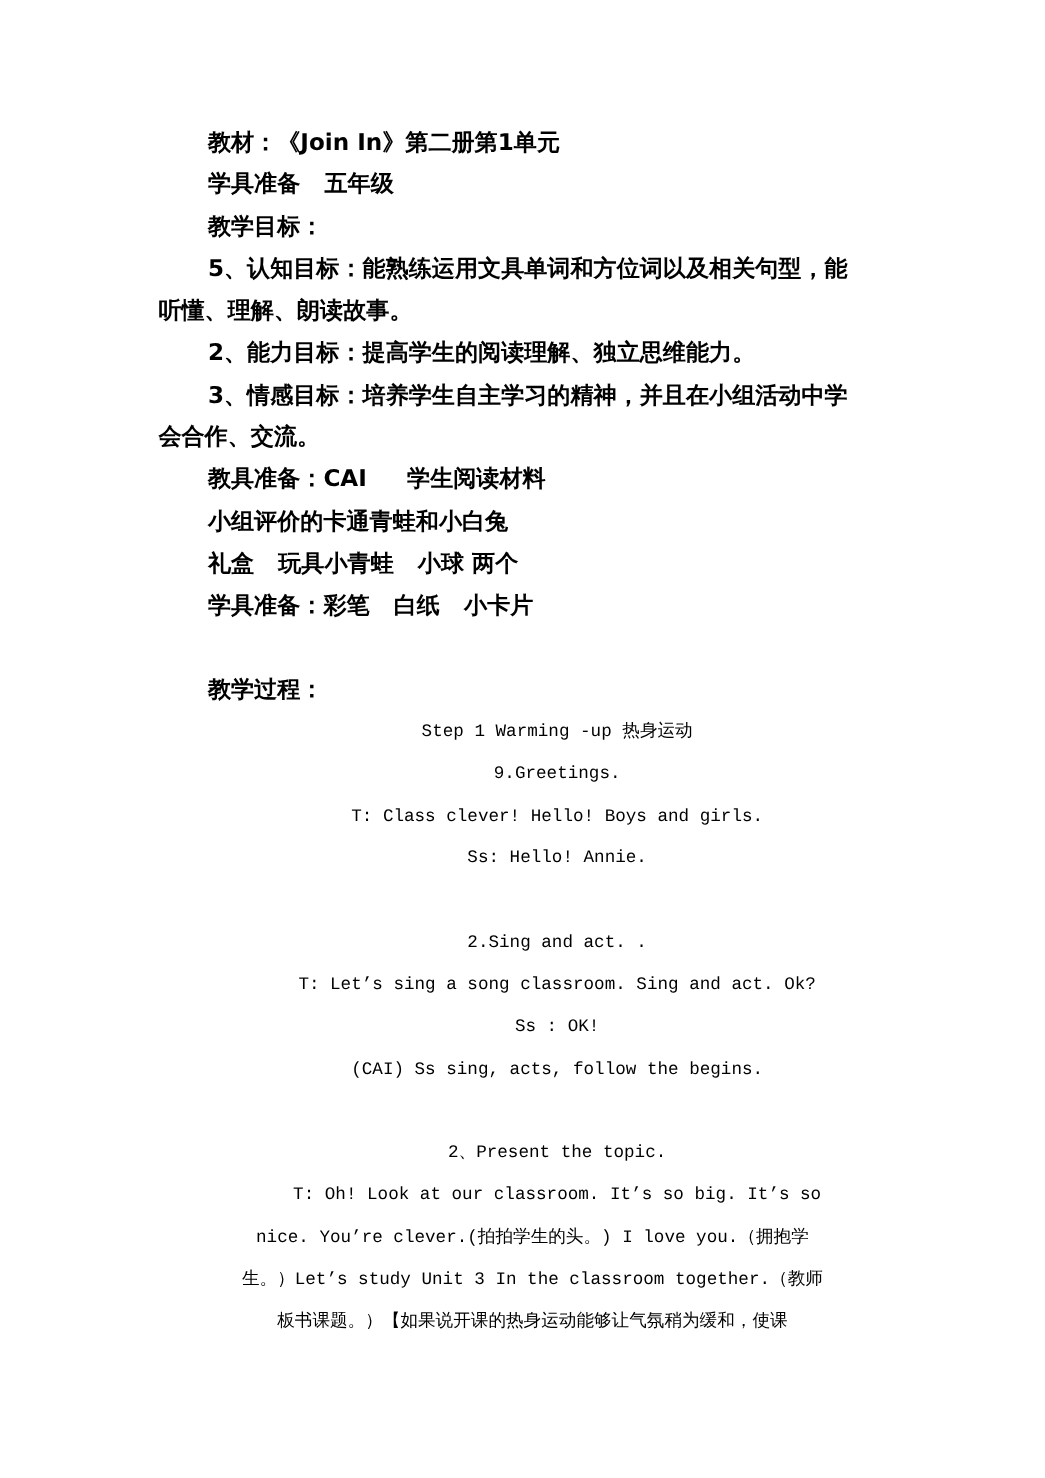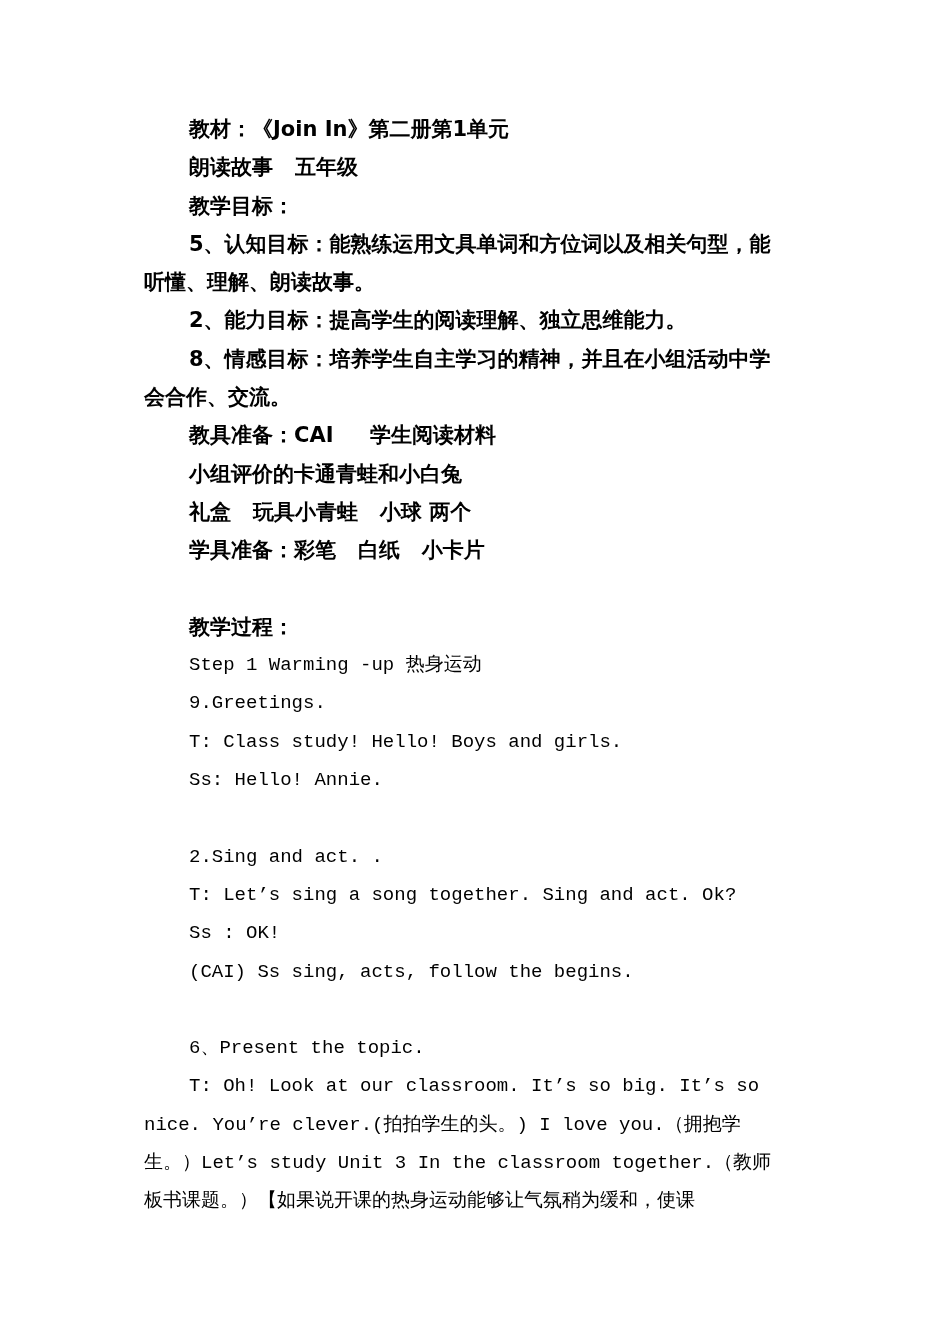--- a/index.html
+++ b/index.html
@@ -35,58 +35,59 @@
     .line.blank {
       height: 38.3px;
     }
     .cjk {
       font-family: "DejaVu Sans", "Liberation Sans", sans-serif;
       font-size: 21px;
       font-weight: bold;
     }
     .latin {
       font-family: "Liberation Mono", "DejaVu Sans Mono", monospace;
-      font-size: 19px;
+      font-size: 16px;
       font-weight: normal;
+      text-align: center;
     }
   </style>
 </head>
 <body>
 
 <div class="page">
   <div class="line indent cjk">教材：《Join In》第二册第1单元</div>
-  <div class="line indent cjk">朗读故事   五年级</div>
+  <div class="line indent cjk">学具准备   五年级</div>
   <div class="line indent cjk">教学目标：</div>
 
   <div class="line indent cjk">5、认知目标：能熟练运用文具单词和方位词以及相关句型，能</div>
   <div class="line cjk">听懂、理解、朗读故事。</div>
   <div class="line indent cjk">2、能力目标：提高学生的阅读理解、独立思维能力。</div>
-  <div class="line indent cjk">8、情感目标：培养学生自主学习的精神，并且在小组活动中学</div>
+  <div class="line indent cjk">3、情感目标：培养学生自主学习的精神，并且在小组活动中学</div>
   <div class="line cjk">会合作、交流。</div>
 
   <div class="line indent cjk">教具准备：CAI     学生阅读材料</div>
   <div class="line indent cjk">小组评价的卡通青蛙和小白兔</div>
   <div class="line indent cjk">礼盒   玩具小青蛙   小球 两个</div>
   <div class="line indent cjk">学具准备：彩笔   白纸   小卡片</div>
 
   <div class="line blank"></div>
 
   <div class="line indent cjk">教学过程：</div>
   <div class="line indent latin">Step 1 Warming -up 热身运动</div>
   <div class="line indent latin">9.Greetings.</div>
-  <div class="line indent latin">T: Class study! Hello! Boys and girls.</div>
+  <div class="line indent latin">T: Class clever! Hello! Boys and girls.</div>
   <div class="line indent latin">Ss: Hello! Annie.</div>
 
   <div class="line blank"></div>
 
   <div class="line indent latin">2.Sing and act. .</div>
-  <div class="line indent latin">T: Let’s sing a song together. Sing and act. Ok?</div>
+  <div class="line indent latin">T: Let’s sing a song classroom. Sing and act. Ok?</div>
   <div class="line indent latin">Ss : OK!</div>
   <div class="line indent latin">(CAI) Ss sing, acts, follow the begins.</div>
 
   <div class="line blank"></div>
 
-  <div class="line indent latin">6、Present the topic.</div>
+  <div class="line indent latin">2、Present the topic.</div>
   <div class="line indent latin">T: Oh! Look at our classroom. It’s so big. It’s so</div>
   <div class="line latin">nice. You’re clever.(拍拍学生的头。) I love you.（拥抱学</div>
   <div class="line latin">生。）Let’s study Unit 3 In the classroom together.（教师</div>
   <div class="line latin">板书课题。）【如果说开课的热身运动能够让气氛稍为缓和，使课</div>
 </div>
 
 </body></html>

